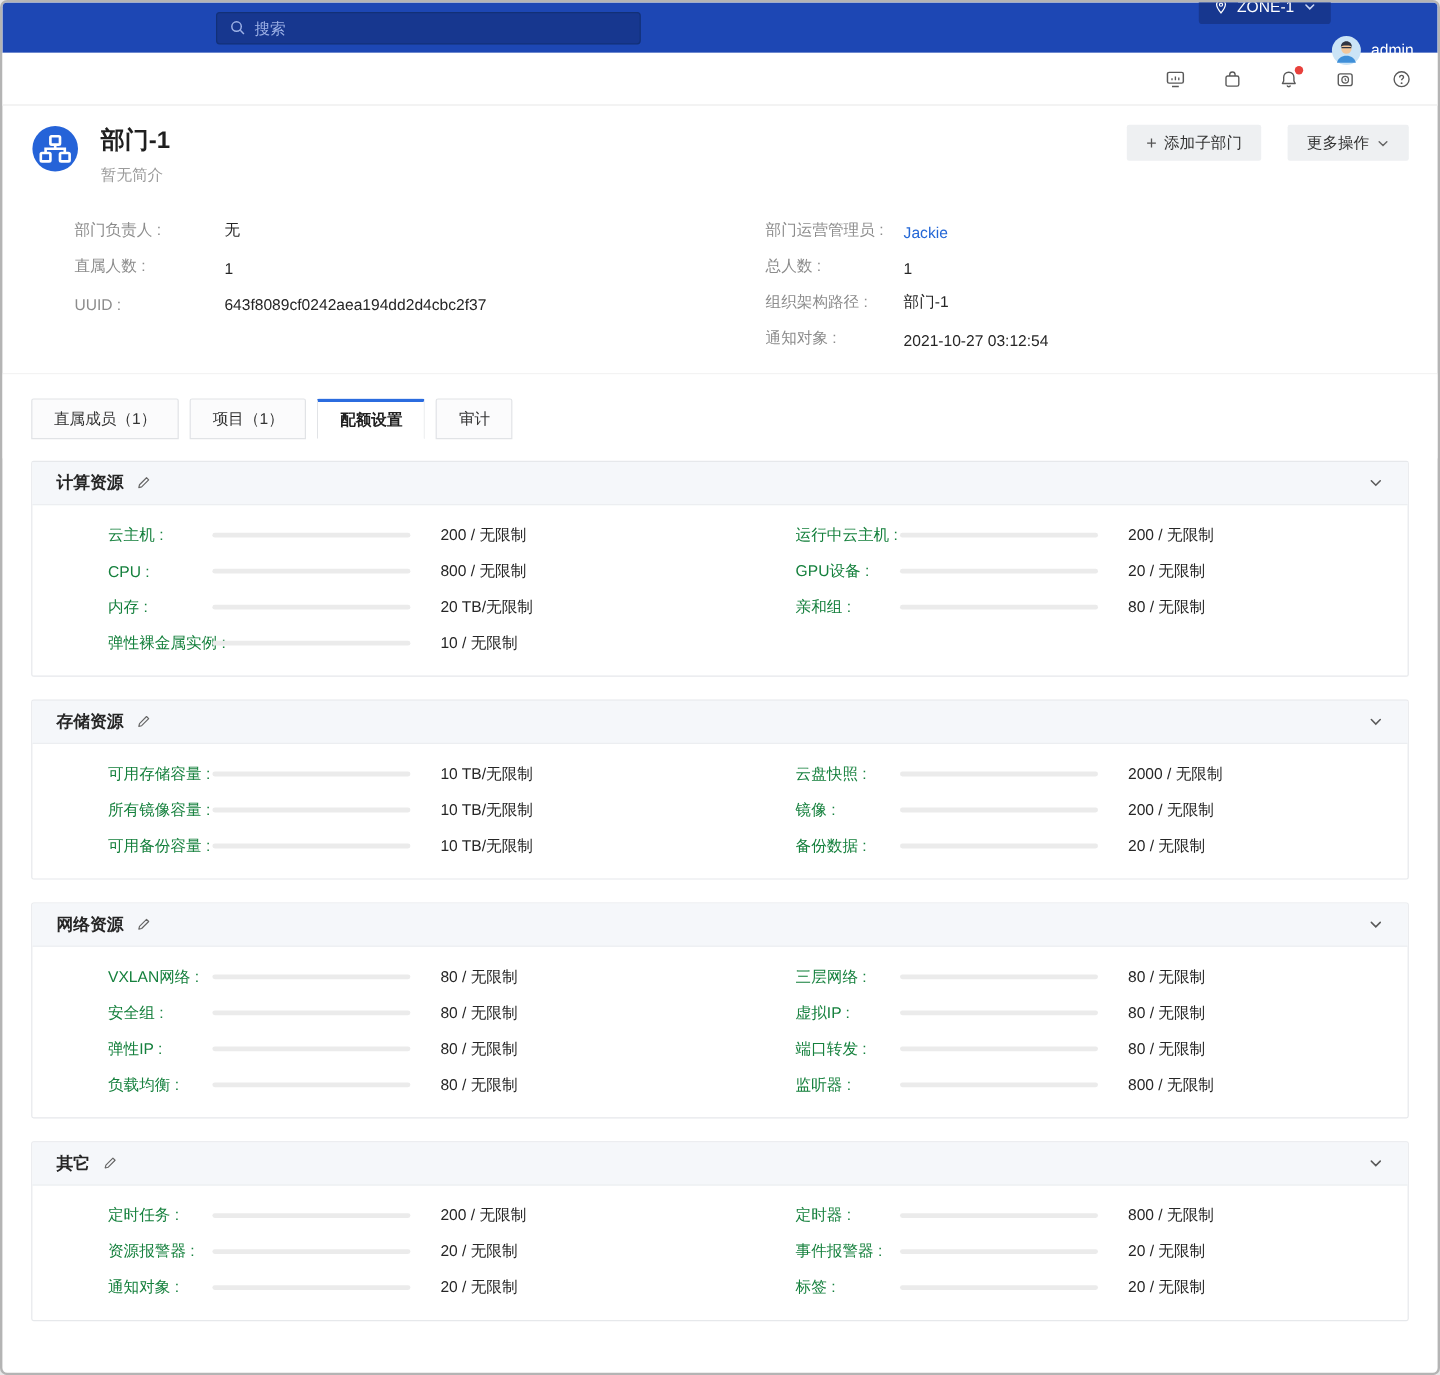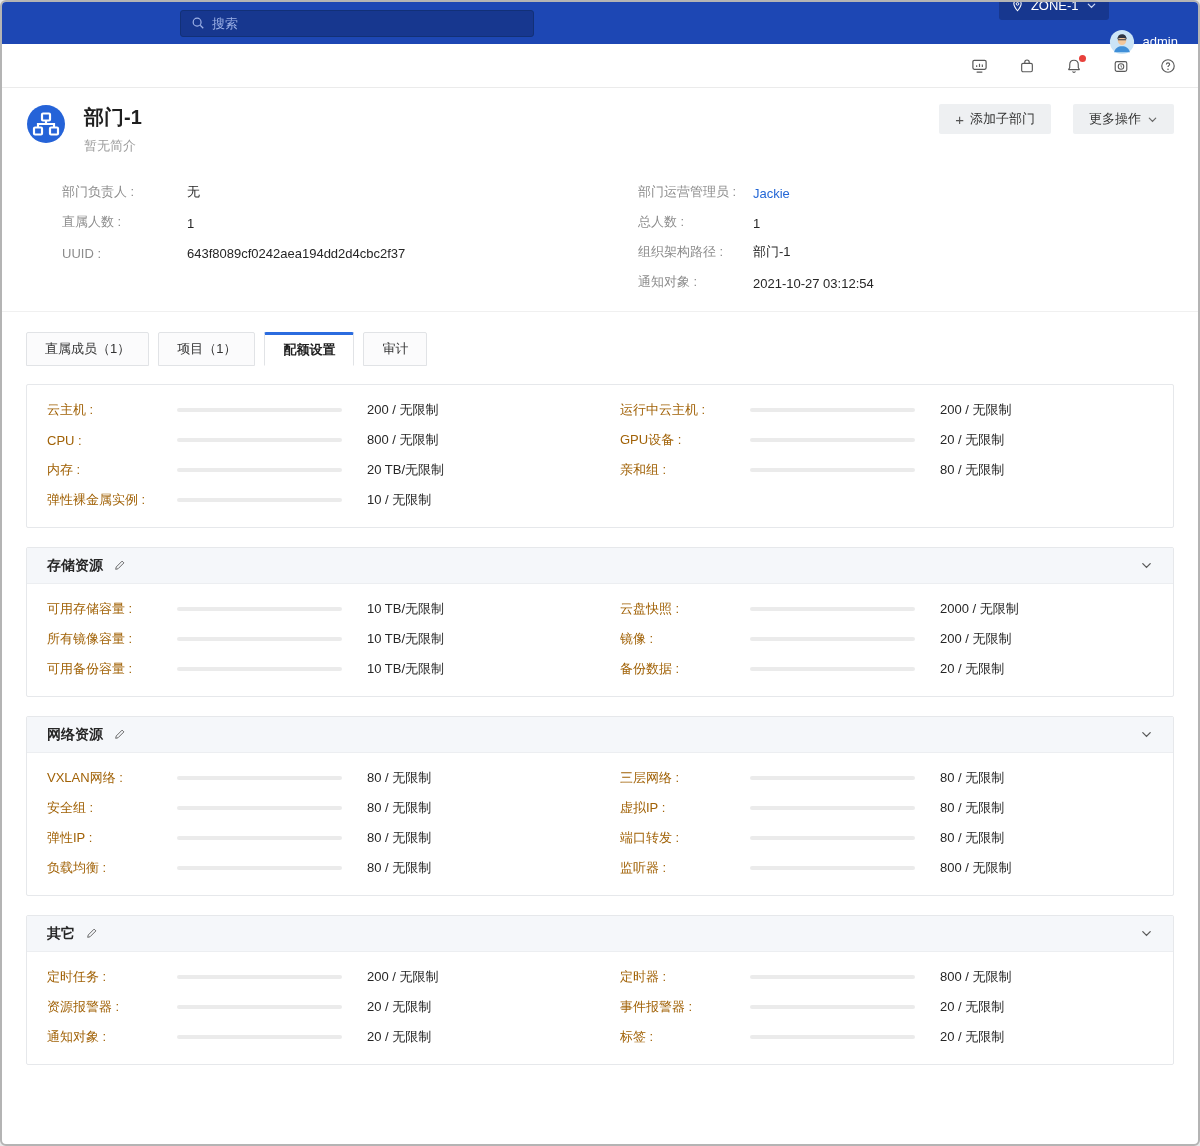--- a/index.html
+++ b/index.html
@@ -56,21 +56,21 @@
   
   .sections { padding:2px 24px 0 24px; }
   .quota-section { border:1px solid #e6e8eb; border-radius:2px; margin-bottom:19px; background:#fff; }
   .section-header { background:#f5f7fa; border-bottom:1px solid #eceef1; height:36px;
                     display:flex; align-items:center; padding:0 20px; gap:10px; }
   .section-title { font-size:14px; font-weight:bold; color:#262626; }
   .edit-icon { display:flex; cursor:pointer; color:#666; }
   .collapse-icon { margin-left:auto; display:flex; cursor:pointer; color:#595959; }
   .section-body { display:grid; grid-template-columns:1fr 1fr; padding:10px 20px 12px 20px; column-gap:40px; }
   .quota-row { display:grid; grid-template-columns:130px 178px 1fr; align-items:center; height:30px; font-size:13px; }
-  .q-label { color:#a16207; white-space:nowrap; }
+  .q-label { color:#15803d; white-space:nowrap;margin-left:43px; }
   .q-bar { width:165px; height:4px; border-radius:2px; background:#ebebeb; position:relative; overflow:hidden; }
   .q-bar-fill { position:absolute; left:0; top:0; bottom:0; width:0%; background:#2b6cdf; }
   .q-value { color:#262626; padding-left:12px; white-space:nowrap; }
 </style>
 </head>
 <body>
 
 <div class="screen">
 
   <div class="topbar">
@@ -237,20 +237,33 @@
     <span class="tab-label">配额设置</span>
   </div>
 
   <div class="tab">
     <span class="tab-label">审计</span>
   </div>
 </div>
 
   <div class="sections">
   <section class="quota-section">
+    <div class="section-header">
+      <span class="section-title">计算资源</span>
+      <span class="edit-icon">
+        <svg viewBox="0 0 16 16" width="13" height="13">
+              <path d="M11.2 2.6l2.2 2.2L6.2 12l-2.9.7.7-2.9 7.2-7.2z" fill="none" stroke="currentColor" stroke-width="1.2" stroke-linejoin="round"></path>
+            </svg>
+      </span>
+      <span class="collapse-icon">
+        <svg viewBox="0 0 14 14" width="13" height="13">
+              <path d="M3 5l4 4 4-4" fill="none" stroke="currentColor" stroke-width="1.4" stroke-linecap="round"></path>
+            </svg>
+      </span>
+    </div>
     <div class="section-body">
       <div class="quota-col col-left">
   <div class="quota-row">
     <span class="q-label">云主机 :</span>
     <span class="q-bar">
                 <span class="q-bar-fill" style="width: 0%;"></span>
               </span>
     <span class="q-value">200 / 无限制</span>
   </div>
 

